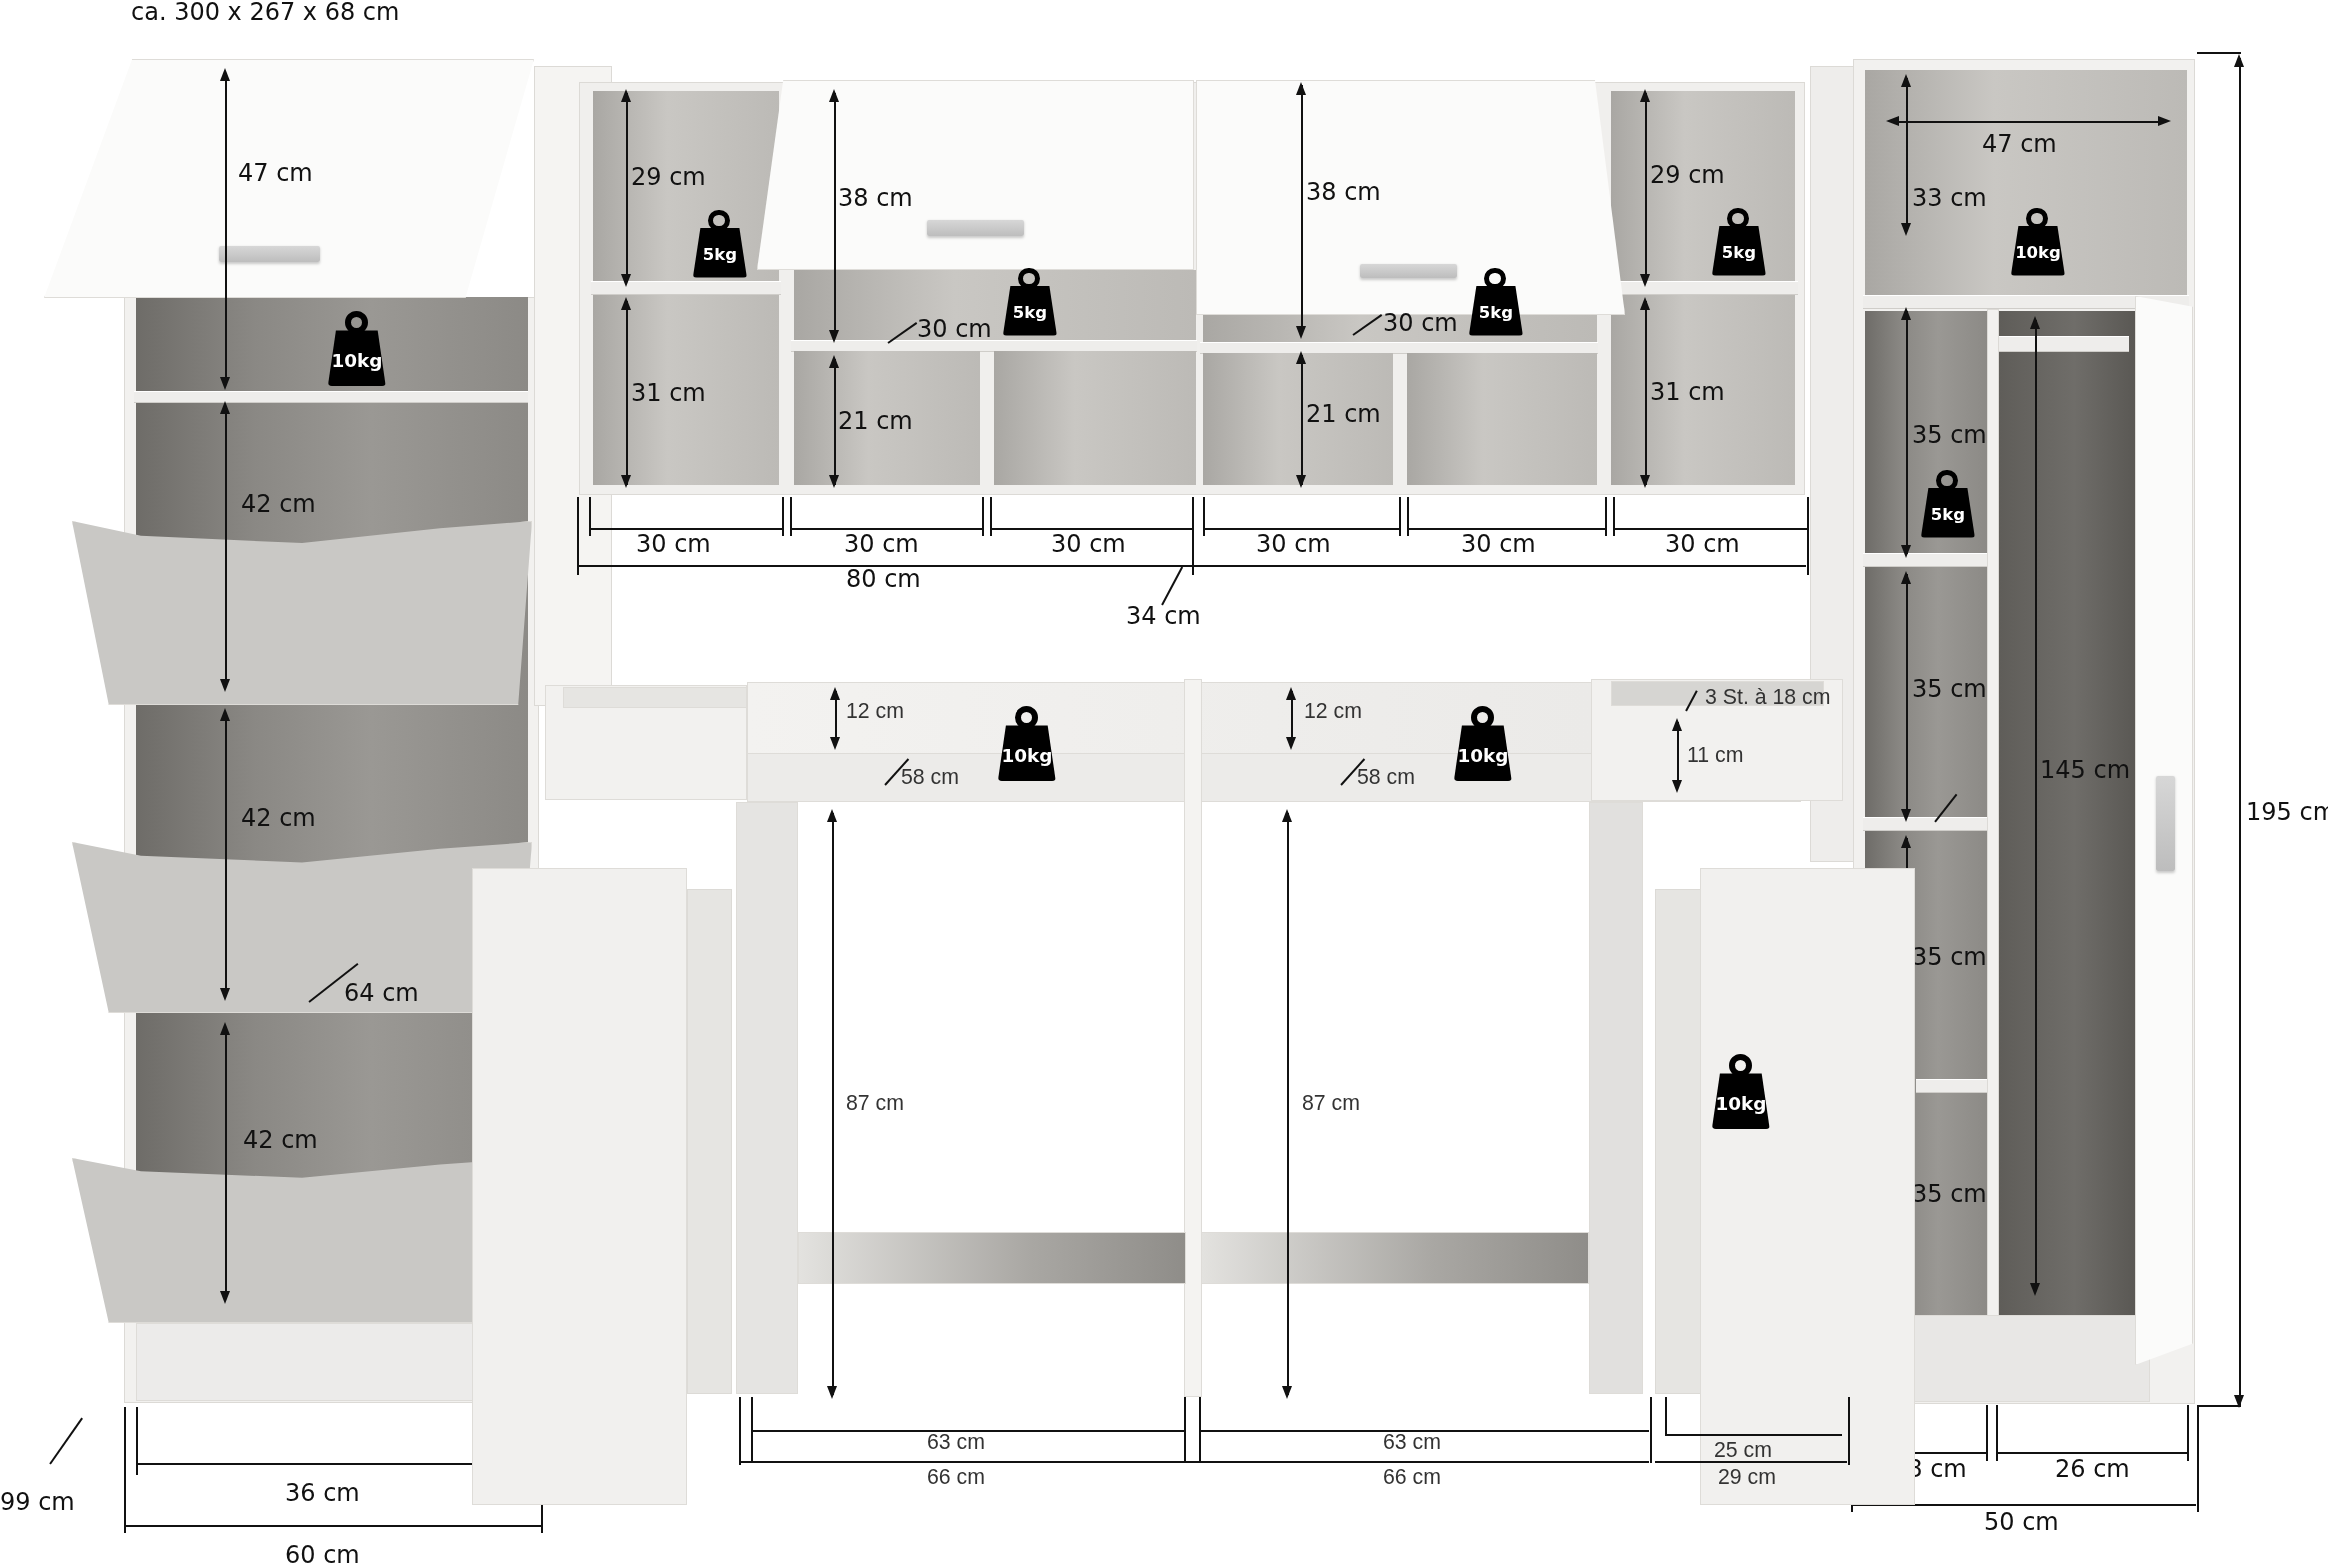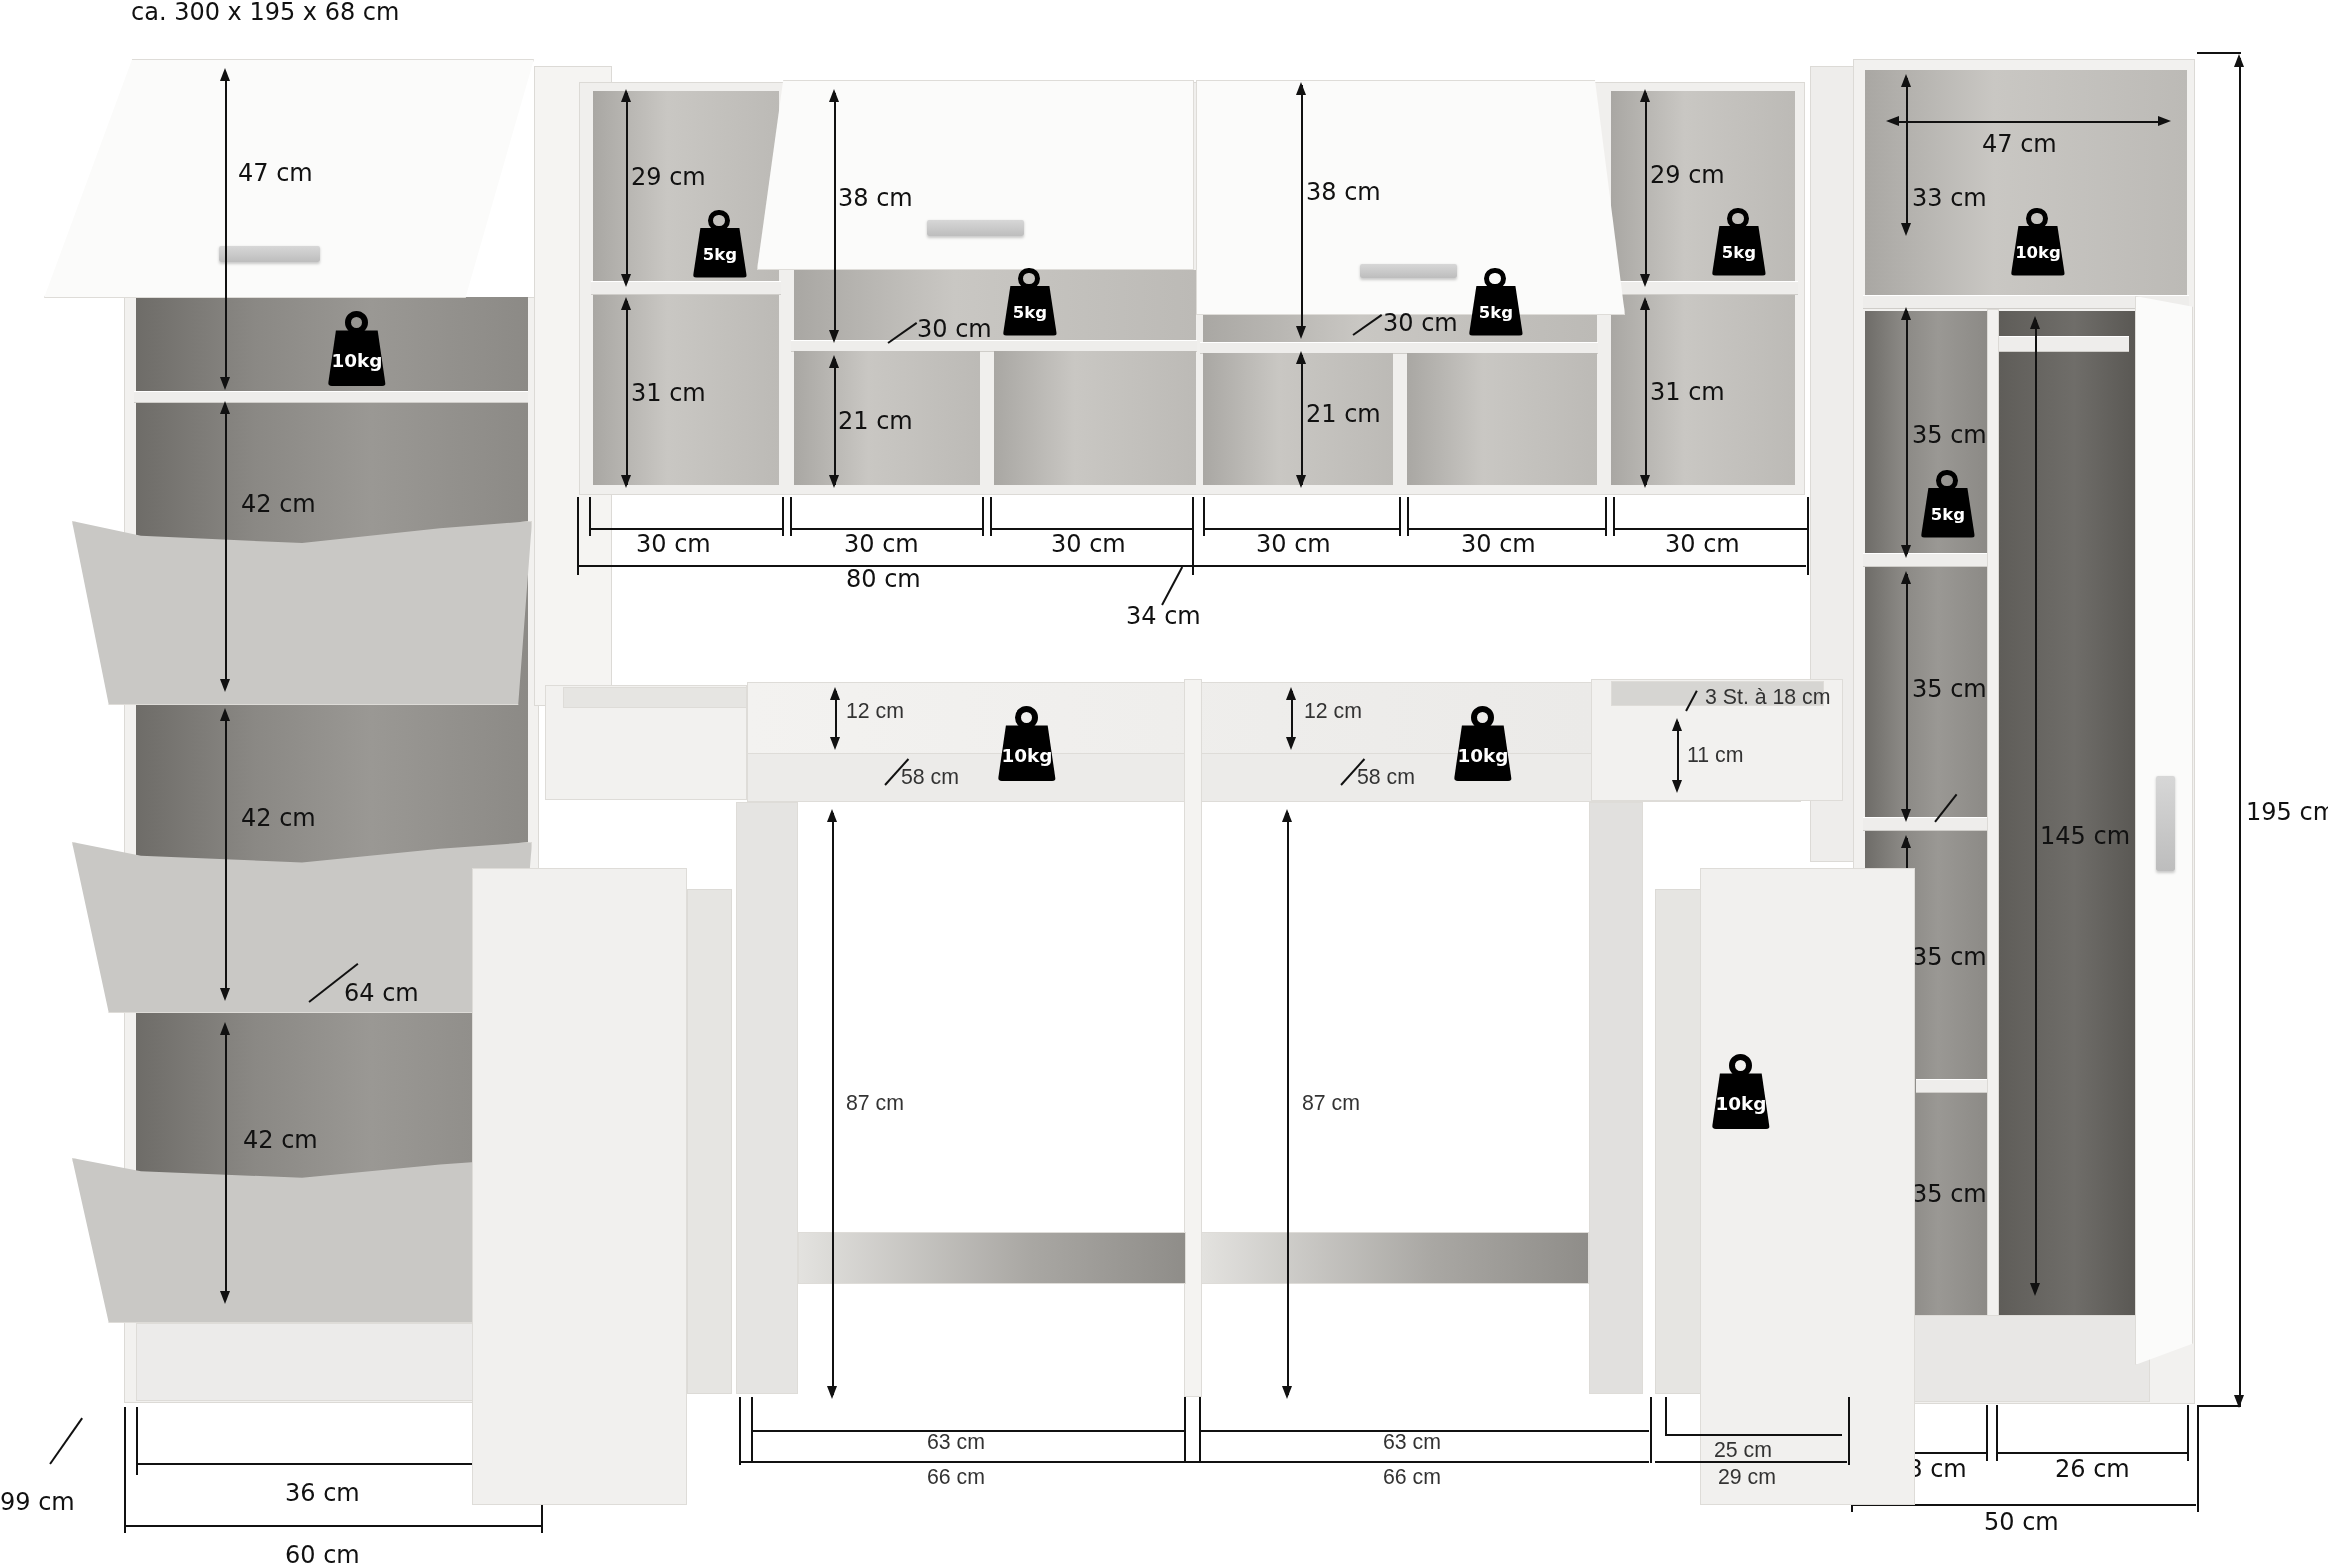--- a/index.html
+++ b/index.html
@@ -28,21 +28,21 @@
   .weight .txt{position:absolute;left:0;top:39px;width:70px;text-align:center;color:#fff;font-weight:bold;font-size:18.4px;font-family:"DejaVu Sans",sans-serif;}
   .weight.small{width:62px;height:70px;text-decoration:underline;}
   .weight.small .ring{left:19.4px;width:21.3px;height:21.3px;border-width:5.8px;}
   .weight.small .body{left:3.9px;top:17.5px;width:54px;height:50px;}
   .weight.small .txt{top:35px;width:62px;font-size:16.5px;}
   .diag{position:absolute;height:1.9px;background:#111;transform-origin:0 50%;}
 </style>
 </head>
 <body>
 
-<div class="lbl title" style="left:131px;top:0px;">ca. 300 x 195 x 68 cm</div>
+<div class="lbl title" style="left:131px;top:0px;">ca. 300 x 267 x 68 cm</div>
 
 <div>
   <div class="panel" style="left:124px;top:297px;width:415px;height:1106px;"></div>
   <div class="inner" style="left:136px;top:297px;width:392px;height:97px;"></div>
   <div class="shelf" style="left:134px;top:391px;width:394px;height:11.6px;"></div>
   <div class="inner" style="left:136px;top:403px;width:392px;height:970px;"></div>
   <div class="white" style="left:136px;top:1323px;width:388px;height:78px;background:#ecebea;"></div>
 
   <div class="panel" style="left:534px;top:66px;width:78px;height:640px;background:#f5f4f2;"></div>
 
@@ -267,21 +267,21 @@
 <div class="arr-down" style="left:1901px;top:1064px;"></div>
 <div class="lbl" style="left:1912px;top:945px;">35 cm</div>
 <div class="vline" style="left:1906px;top:1104px;height:204px;"></div>
 <div class="arr-up" style="left:1901px;top:1100px;"></div>
 <div class="arr-down" style="left:1901px;top:1300px;"></div>
 <div class="lbl" style="left:1912px;top:1182px;">35 cm</div>
 
 <div class="vline" style="left:2035px;top:320px;height:970px;"></div>
 <div class="arr-up" style="left:2030px;top:316px;"></div>
 <div class="arr-down" style="left:2030px;top:1283px;"></div>
-<div class="lbl" style="left:2040px;top:824px;">145 cm</div>
+<div class="lbl" style="left:2040px;top:758px;">145 cm</div>
 
 <div class="hline" style="left:2197px;top:52px;width:44px;"></div>
 <div class="vline" style="left:2239px;top:58px;height:1347px;"></div>
 <div class="arr-up" style="left:2234px;top:54px;"></div>
 <div class="arr-down" style="left:2234px;top:1395px;"></div>
 <div class="hline" style="left:2197px;top:1405px;width:44px;"></div>
 <div class="lbl" style="left:2246px;top:800px;">195 cm</div>
 
 <div class="tick" style="left:1863px;top:1405px;height:56px;"></div>
 <div class="tick" style="left:1986px;top:1405px;height:56px;"></div>

